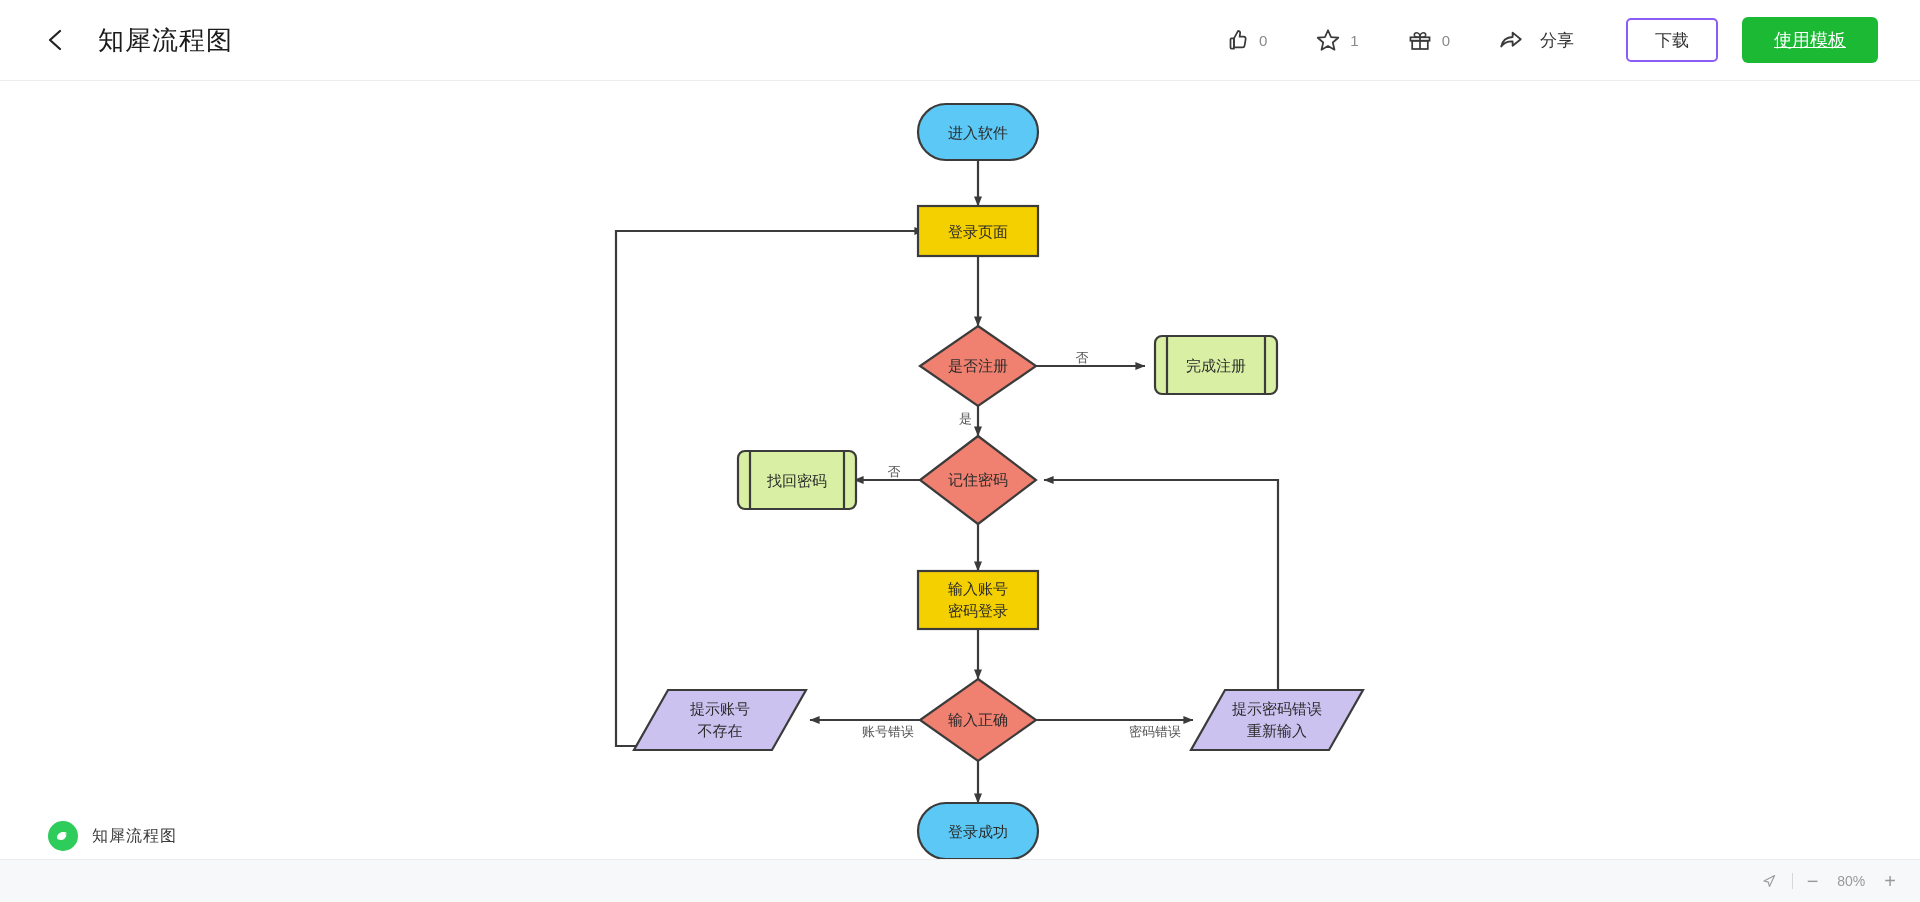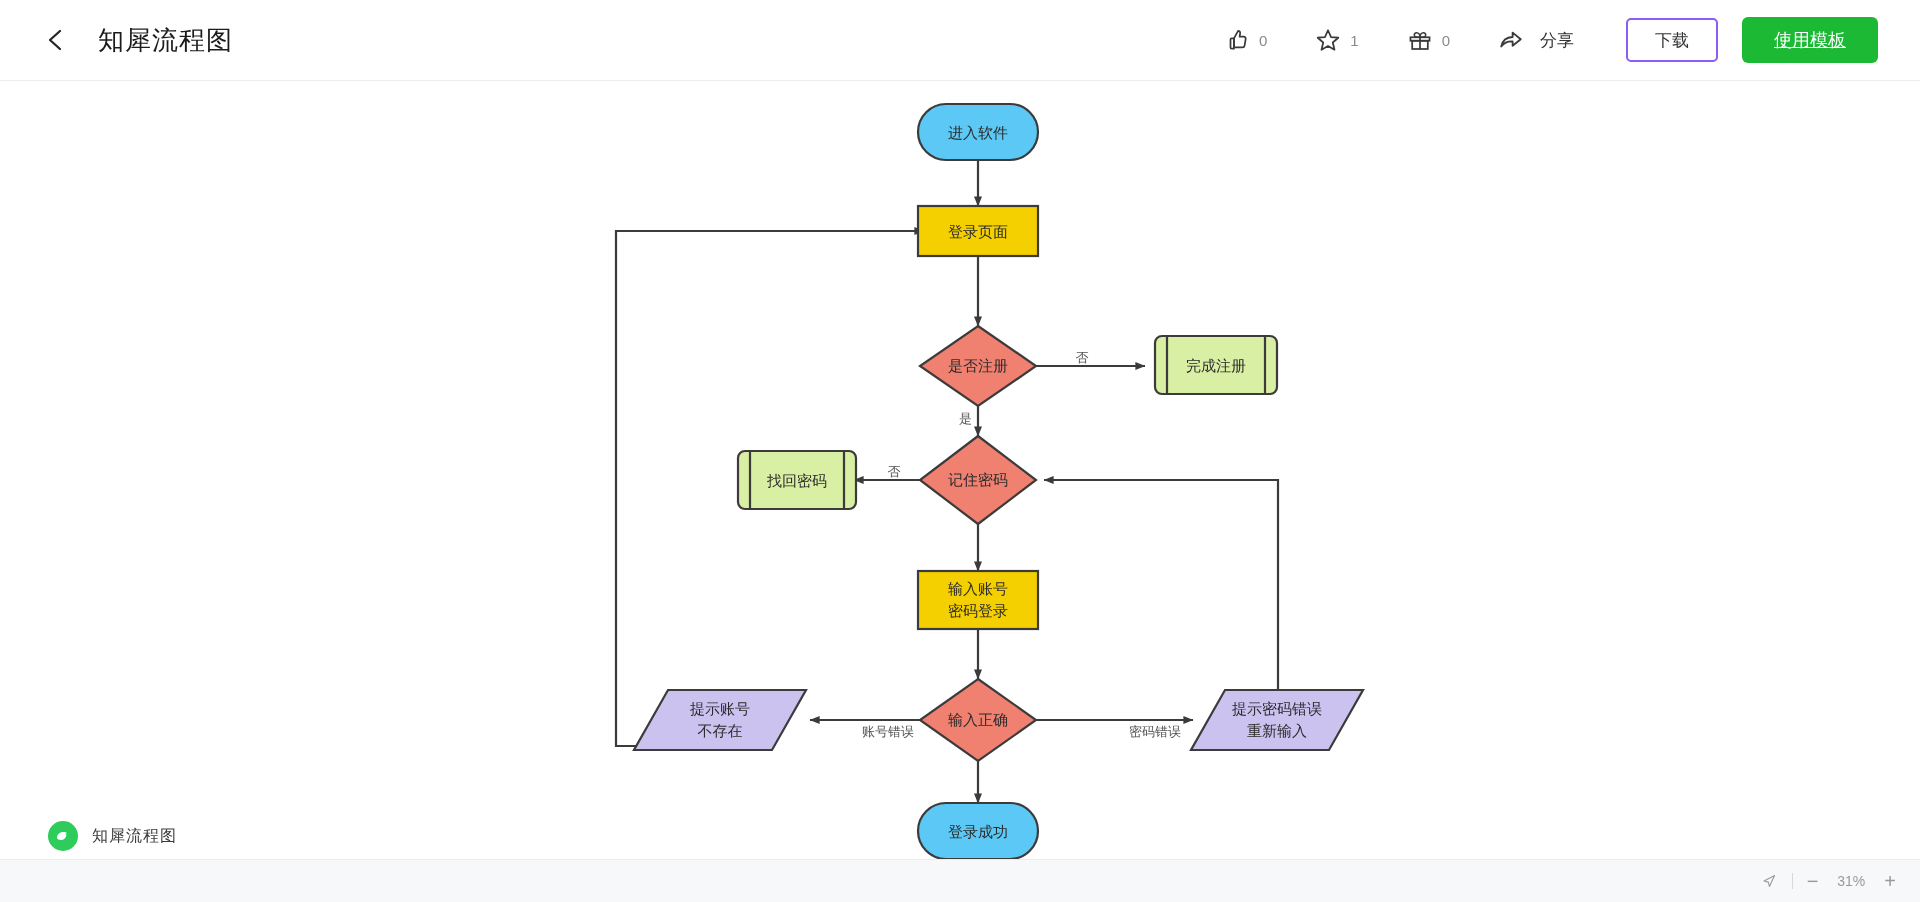--- a/index.html
+++ b/index.html
@@ -286,16 +286,16 @@
 
 <div class="bottombar">
   <div class="zoomctl">
     <div class="ic">
       <svg width="17" height="17" viewBox="0 0 20 20">
         <path d="M16 3 3.5 9.4l5.1 1.3 1.3 5.1z" fill="none" stroke="#9a9a9a" stroke-width="1.3" stroke-linejoin="round"></path>
       </svg>
     </div>
     <div class="divider"></div>
     <div class="ic sign">−</div>
-    <div class="zoom-val">31%</div>
+    <div class="zoom-val">80%</div>
     <div class="ic sign">+</div>
   </div>
 </div>
 
 </body></html>

